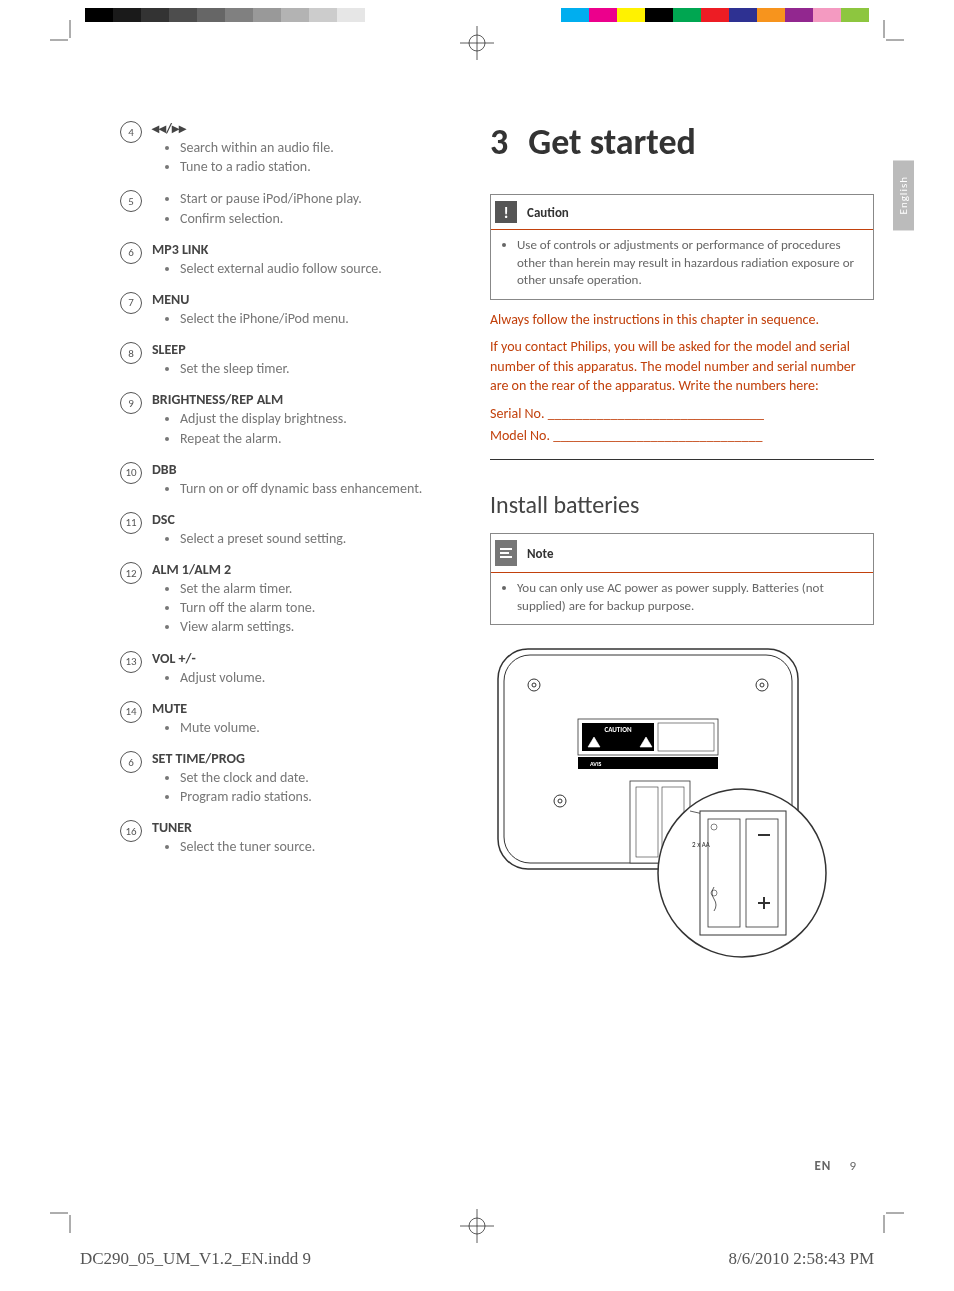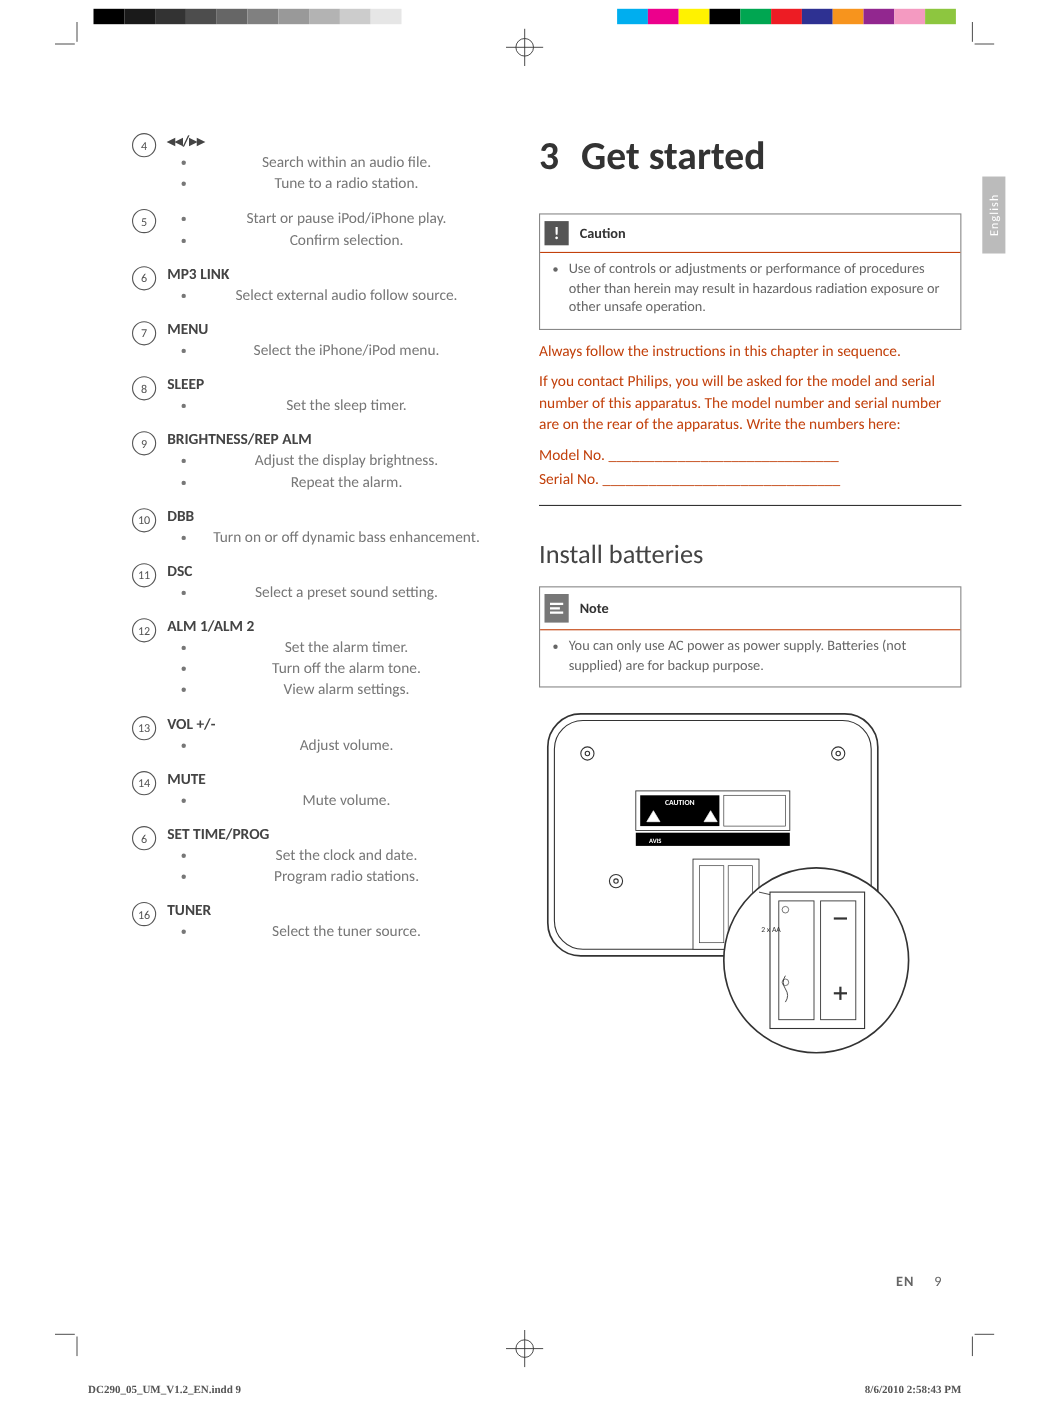--- a/index.html
+++ b/index.html
@@ -75,21 +75,20 @@
   .item-title {
     font-weight: bold;
     color: #444;
     margin-bottom: 2px;
   }
   .item-list {
     list-style: disc;
     margin: 0;
     padding-left: 28px;
     color: #777;
-    text-align: center;
   }
   .item-list li { margin: 1px 0; line-height: 1.3; }
   .h1 {
     font-size: 36px;
     font-weight: bold;
     color: #333;
     margin: 0 0 30px 0;
   }
   .h1 .chnum { margin-right: 20px; }
   .h2 {
@@ -169,25 +168,24 @@
     font-size: 13px;
     color: #666;
   }
   .footer .en { font-weight: bold; margin-right: 18px; letter-spacing: 1px; }
   .slug {
     position: absolute;
     bottom: 22px;
     left: 80px;
     right: 80px;
     font-family: "Times New Roman", serif;
-    font-size: 10px;
+    font-size: 17px;
     color: #555;
     display: flex;
     justify-content: space-between;
-    font-weight: bold;
   }
   .bottom-crop {
     position: absolute;
     bottom: 48px;
     left: 0;
     right: 0;
     height: 34px;
   }
   .glyph { font-size: 14px; }
 </style>
@@ -381,22 +379,22 @@
         </div>
         <div class="box-body">
           <ul>
               <li>Use of controls or adjustments or performance of procedures other than herein may result in hazardous radiation exposure or other unsafe operation.</li>
             </ul>
         </div>
       </div>
 
       <p class="para">Always follow the instructions in this chapter in sequence.</p>
       <p class="para">If you contact Philips, you will be asked for the model and serial number of this apparatus. The model number and serial number are on the rear of the apparatus. Write the numbers here:</p>
+      <p class="para" style="margin:2px 0">Serial No. _______________________________</p>
       <p class="para" style="margin:2px 0">Model No. ______________________________</p>
-      <p class="para" style="margin:2px 0">Serial No. _______________________________</p>
 
       <hr class="hr">
       <h2 class="h2">Install batteries</h2>
 
       <div class="box">
         <div class="box-header">
           <div class="box-icon note">
             <svg width="18" height="14" viewBox="0 0 18 14">
                 <line x1="3" y1="3" x2="15" y2="3" stroke="#fff" stroke-width="2"></line>
                 <line x1="3" y1="7" x2="12" y2="7" stroke="#fff" stroke-width="2"></line>

